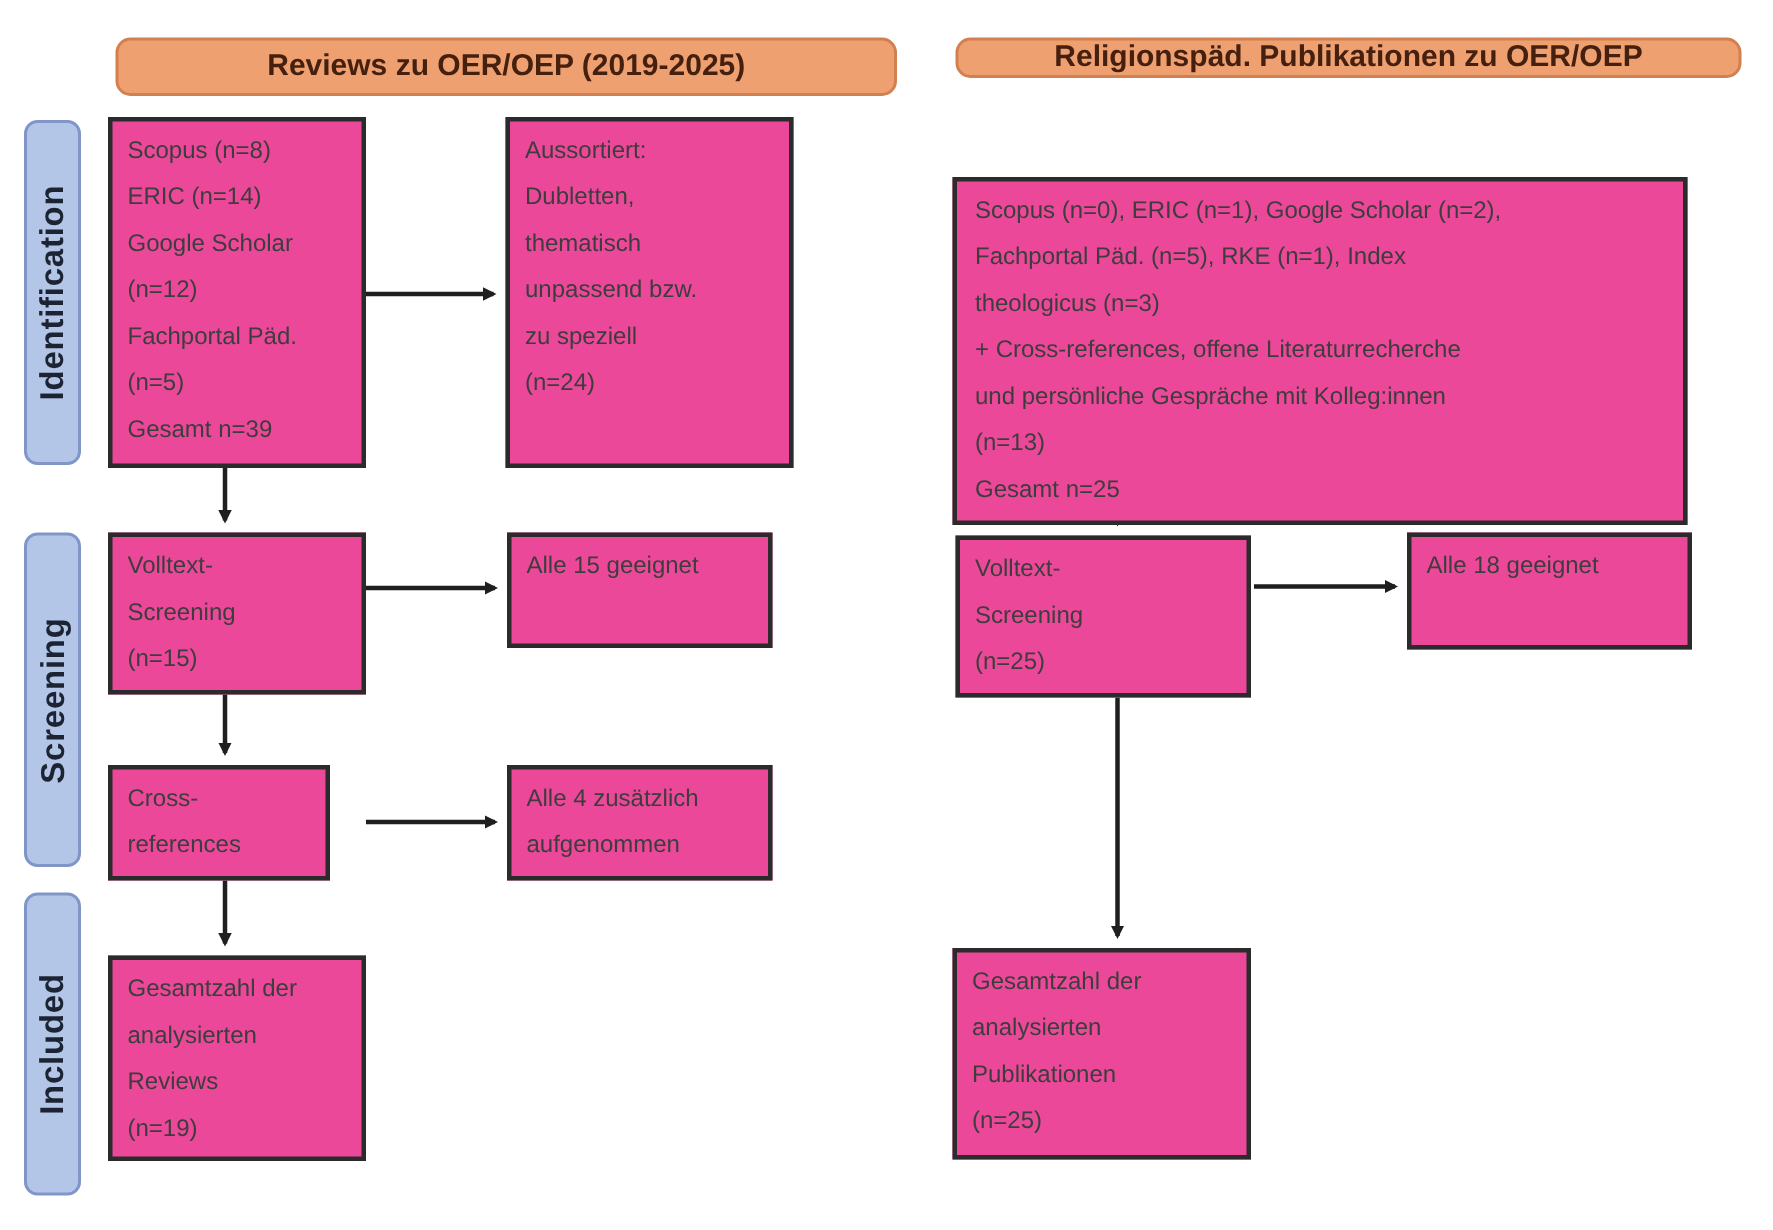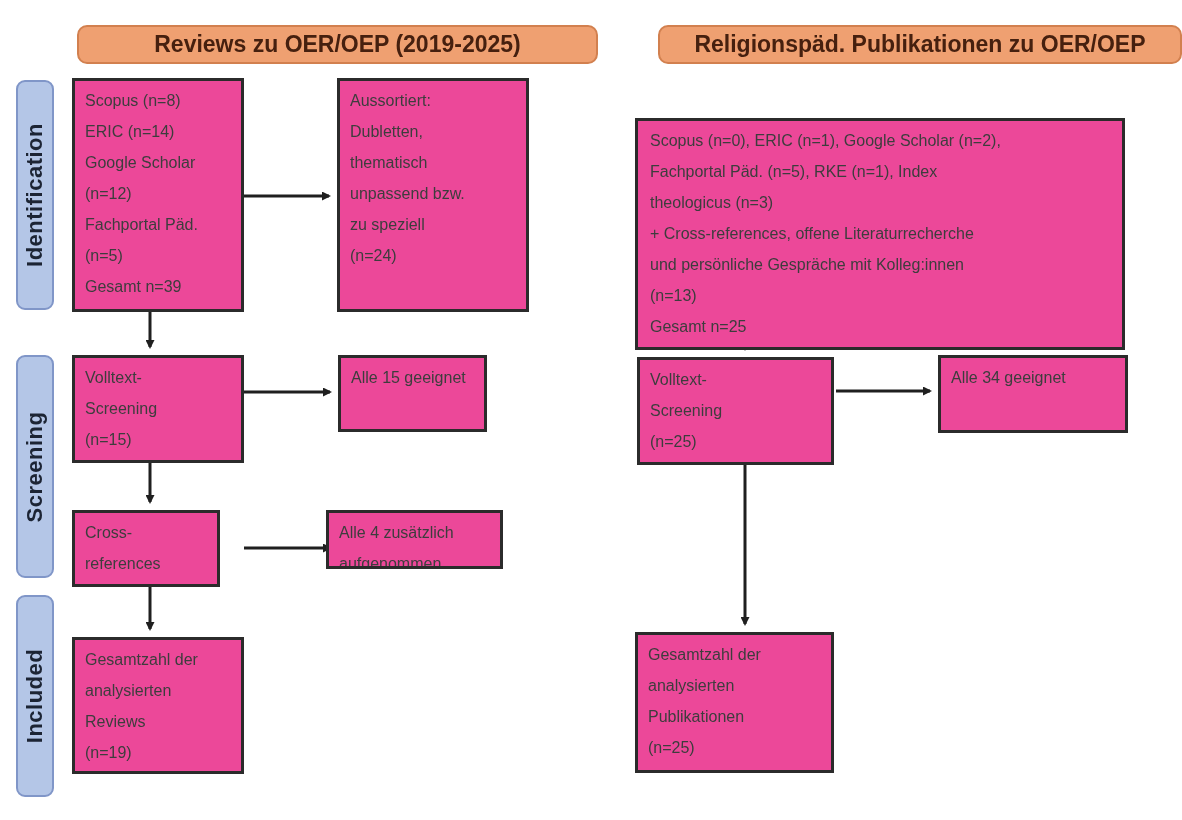--- a/index.html
+++ b/index.html
@@ -39,21 +39,21 @@
     stroke: var(--arrow);
     stroke-width: 3;
   }
   .hdr {
     position: absolute;
     box-sizing: border-box;
     background: var(--header-fill);
     border: 2px solid var(--header-border);
     border-radius: 10px;
     color: var(--header-text);
-    font-size: 23px;
+    font-size: 20px;
     font-weight: bold;
     display: flex;
     align-items: center;
     justify-content: center;
     text-align: center;
   }
   .stage {
     position: absolute;
     box-sizing: border-box;
     background: var(--stage-fill);
@@ -106,21 +106,21 @@
     <line x1="244" y1="392" x2="330" y2="392" marker-end="url(#ah)"></line>
     <line x1="150" y1="463" x2="150" y2="502" marker-end="url(#ah)"></line>
     <line x1="244" y1="548" x2="330" y2="548" marker-end="url(#ah)"></line>
     <line x1="150" y1="587" x2="150" y2="629" marker-end="url(#ah)"></line>
     <line x1="745" y1="310" x2="745" y2="349" marker-end="url(#ah)"></line>
     <line x1="836" y1="391" x2="930" y2="391" marker-end="url(#ah)"></line>
     <line x1="745" y1="465" x2="745" y2="624" marker-end="url(#ah)"></line>
   </svg>
 
   <div class="hdr" style="left:77px; top:25px; width:521px; height:39px;">Reviews zu OER/OEP (2019-2025)</div>
-  <div class="hdr" style="left:658px; top:25px; width:524px; height:39px;">Religionspäd. Publikationen zu OER/OEP</div>
+  <div class="hdr" style="left:637px; top:25px; width:524px; height:27px;">Religionspäd. Publikationen zu OER/OEP</div>
 
   <div class="stage" style="left:16px; top:80px; width:38px; height:230px;">
     <span>Identification</span>
   </div>
   <div class="stage" style="left:16px; top:355px; width:38px; height:223px;">
     <span>Screening</span>
   </div>
   <div class="stage" style="left:16px; top:595px; width:38px; height:202px;">
     <span>Included</span>
   </div>
@@ -134,39 +134,39 @@
 Gesamt n=39</div>
   <div class="box" style="left:337px; top:78px; width:192px; height:234px;">Aussortiert:
 Dubletten,
 thematisch
 unpassend bzw.
 zu speziell
 (n=24)</div>
   <div class="box" style="left:72px; top:355px; width:172px; height:108px;">Volltext-
 Screening
 (n=15)</div>
-  <div class="box" style="left:338px; top:355px; width:149px; height:77px;">Alle 15 geeignet</div>
+  <div class="box" style="left:338px; top:355px; width:177px; height:77px;">Alle 15 geeignet</div>
   <div class="box" style="left:72px; top:510px; width:148px; height:77px;">Cross-references
 (n=4)</div>
-  <div class="box" style="left:326px; top:510px; width:177px; height:59px;">Alle 4 zusätzlich
+  <div class="box" style="left:338px; top:510px; width:177px; height:77px;">Alle 4 zusätzlich
 aufgenommen</div>
   <div class="box" style="left:72px; top:637px; width:172px; height:137px;">Gesamtzahl der
 analysierten
 Reviews
 (n=19)</div>
 
   <div class="box wide" style="left:635px; top:78px; width:490px; height:232px;">Scopus (n=0), ERIC (n=1), Google Scholar (n=2),
 Fachportal Päd. (n=5), RKE (n=1), Index
 theologicus (n=3)
 + Cross-references, offene Literaturrecherche
 und persönliche Gespräche mit Kolleg:innen
 (n=13)
 Gesamt n=25</div>
   <div class="box" style="left:637px; top:357px; width:197px; height:108px;">Volltext-
 Screening
 (n=25)</div>
-  <div class="box" style="left:938px; top:355px; width:190px; height:78px;">Alle 34 geeignet</div>
+  <div class="box" style="left:938px; top:355px; width:190px; height:78px;">Alle 18 geeignet</div>
   <div class="box" style="left:635px; top:632px; width:199px; height:141px;">Gesamtzahl der
 analysierten
 Publikationen
 (n=25)</div>
 
 </div>
 
 </body></html>

